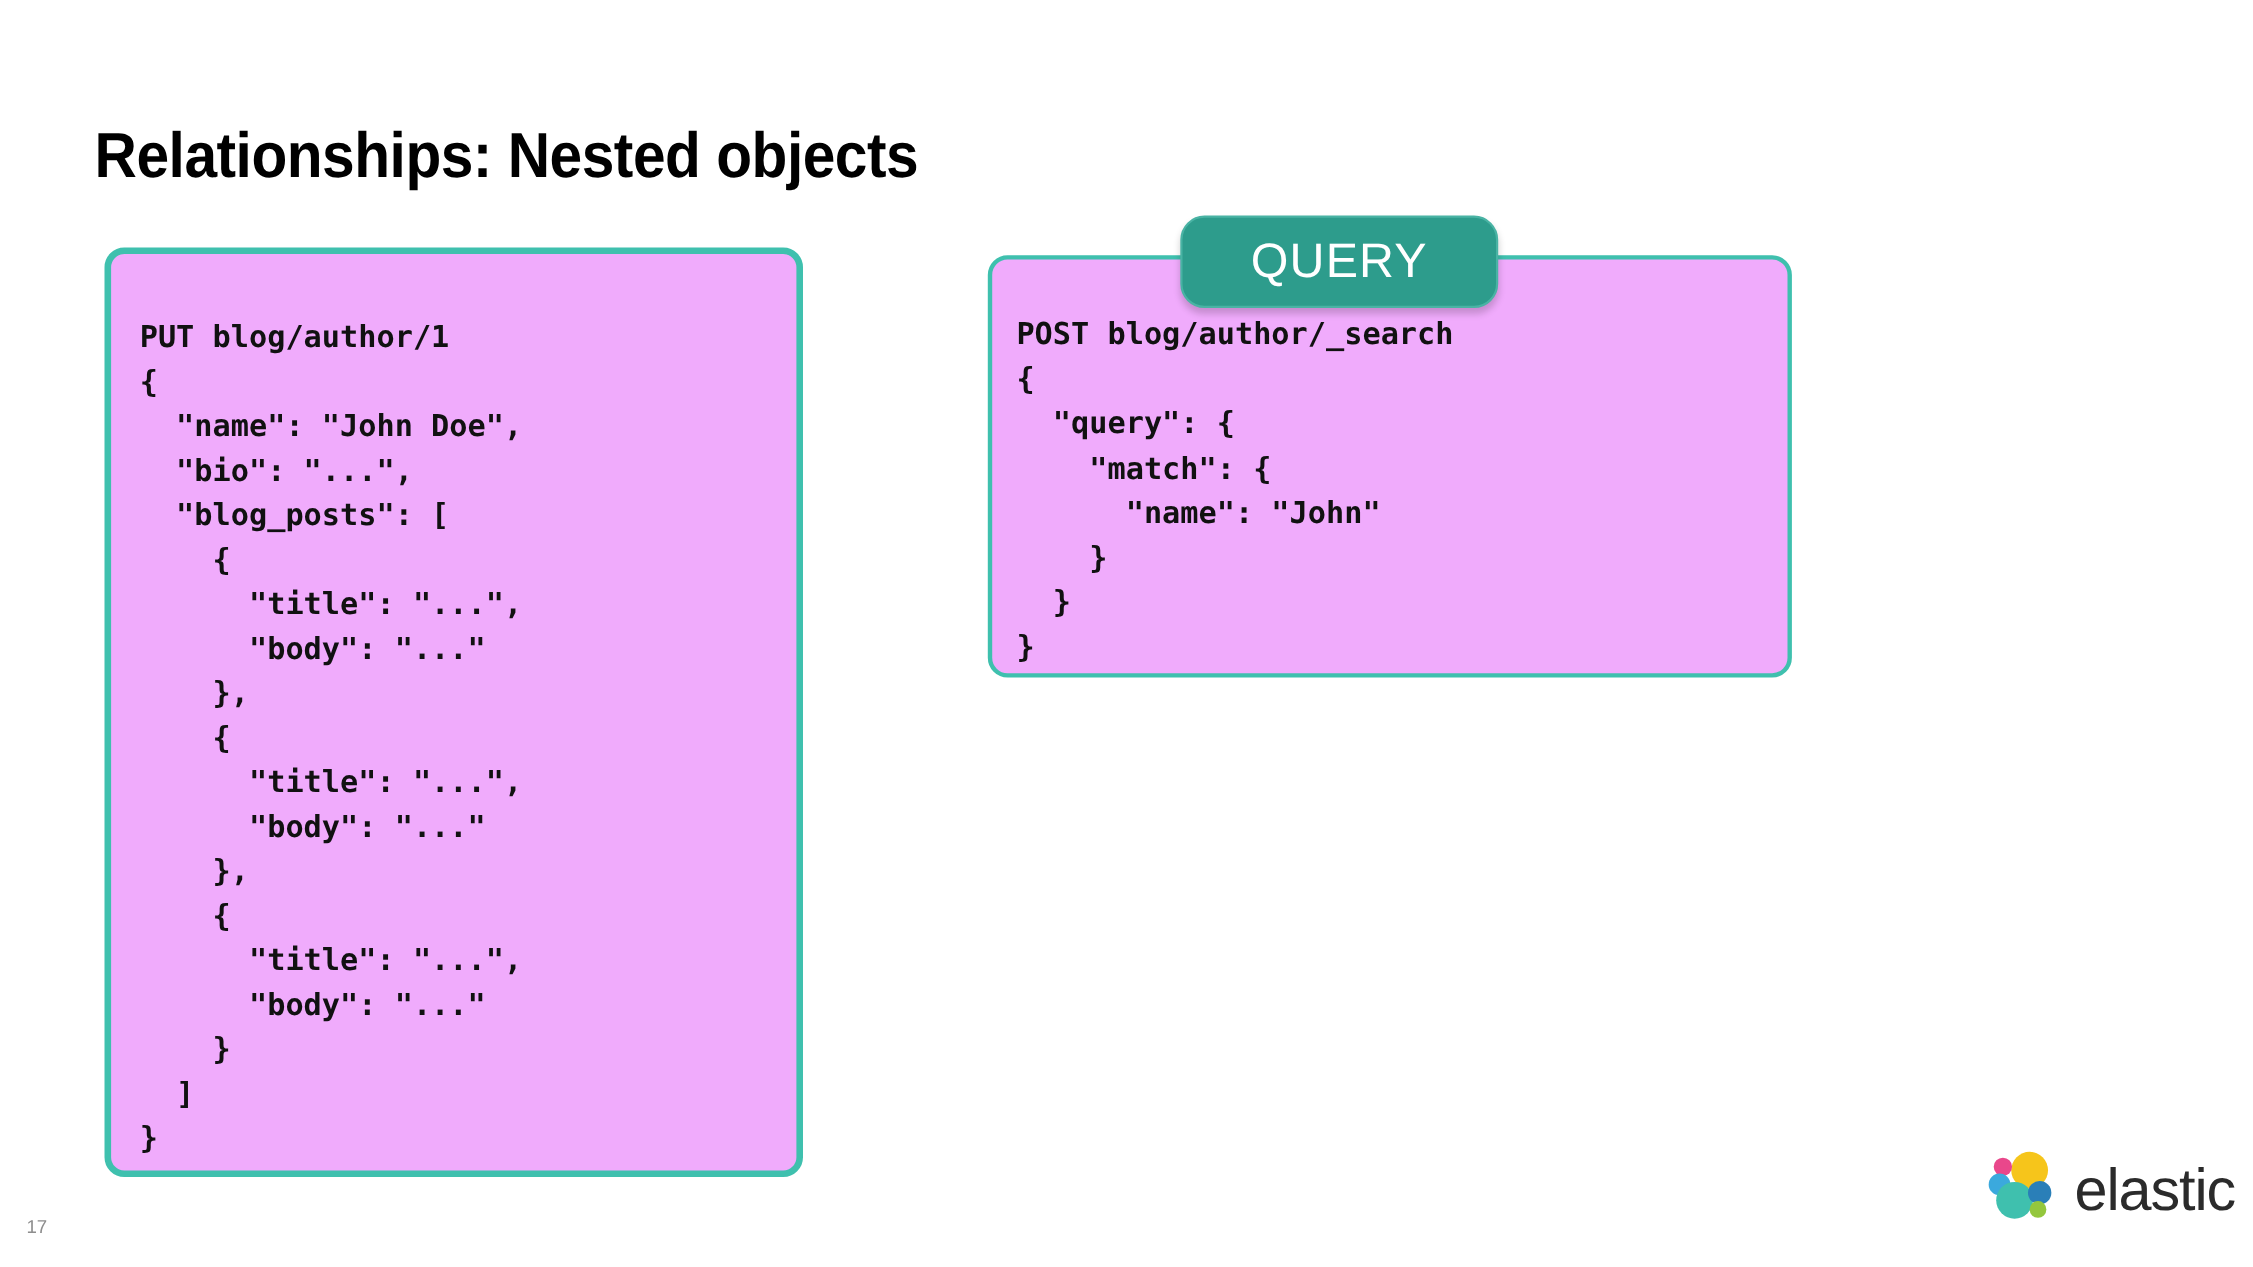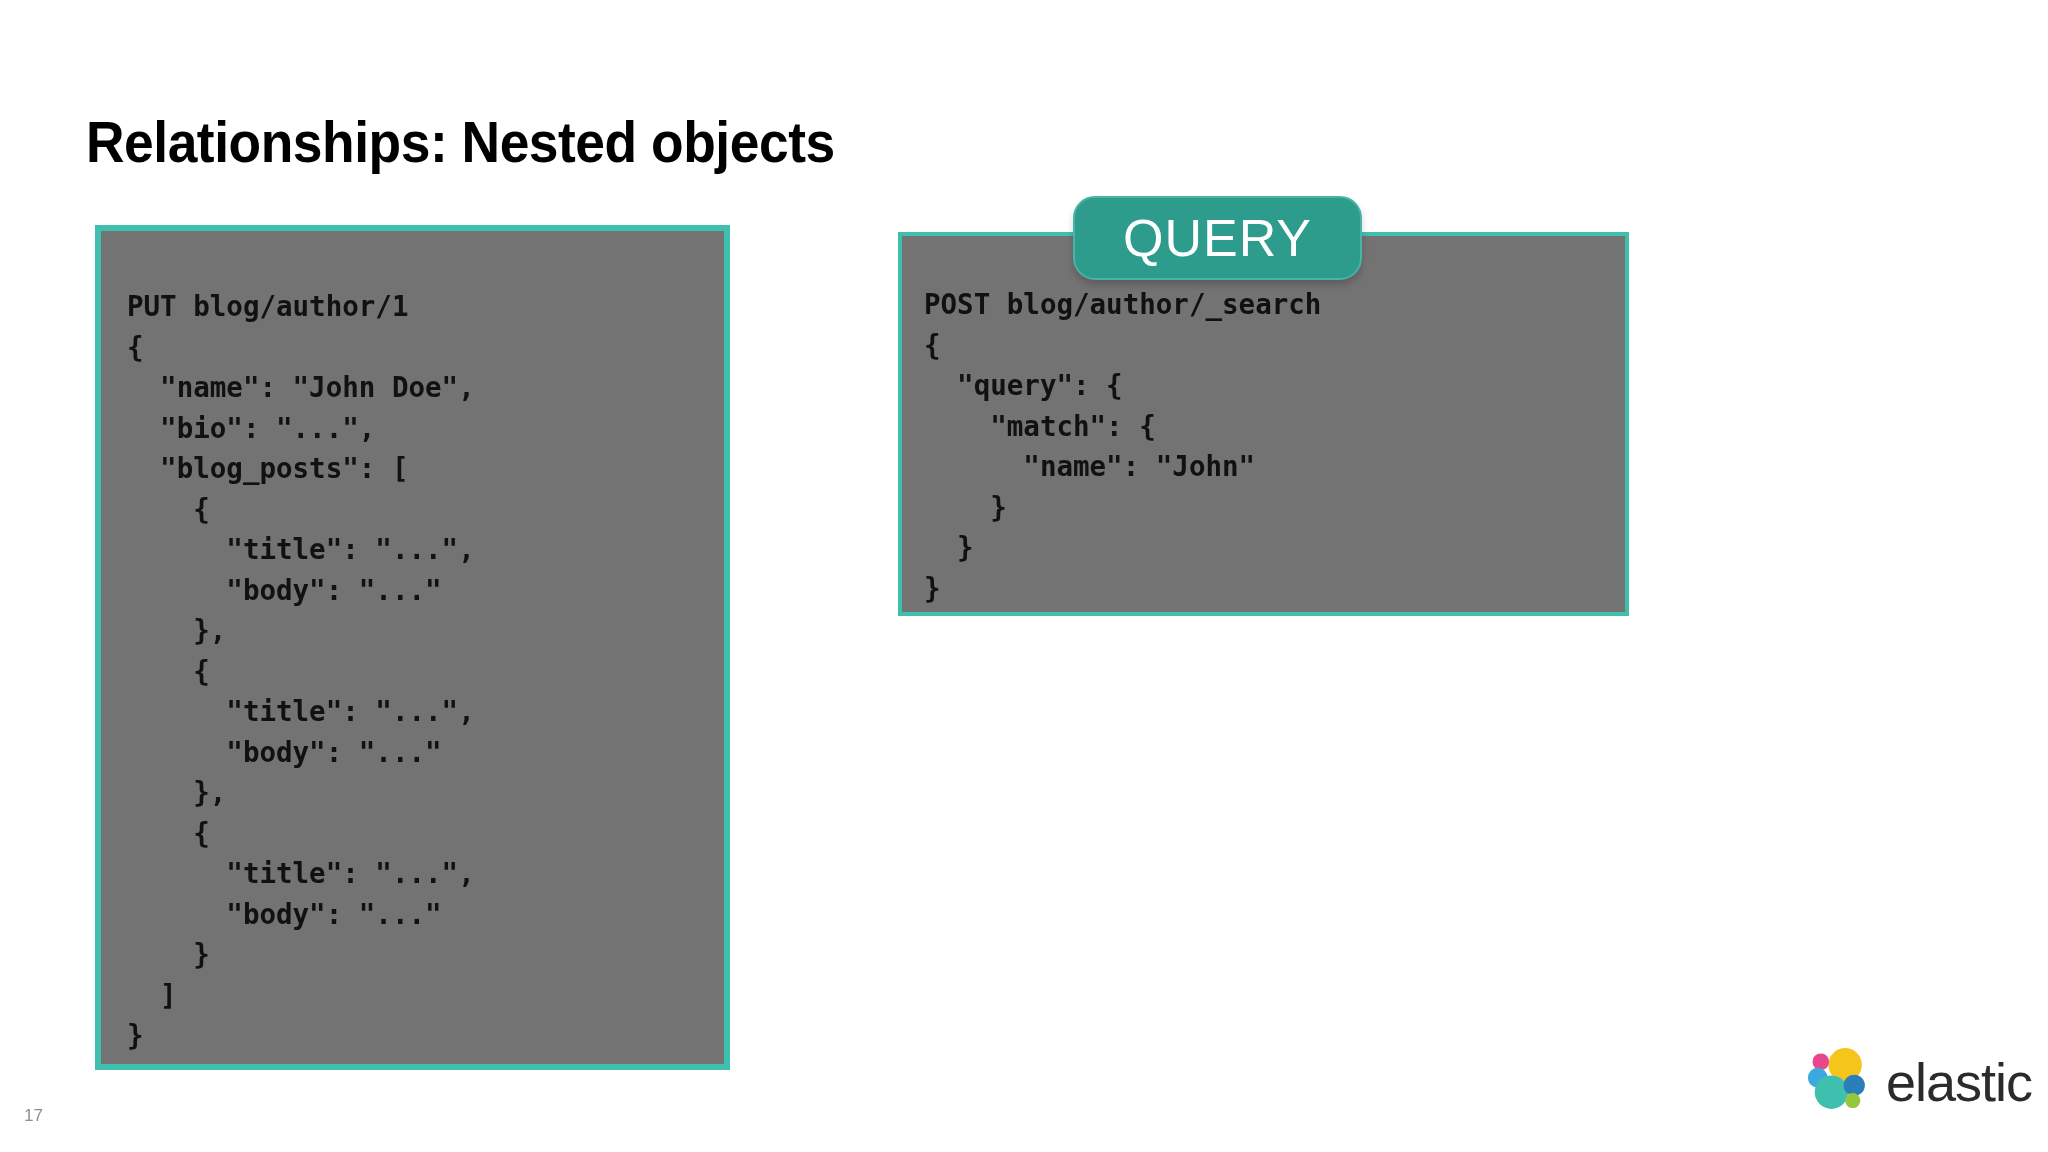--- a/index.html
+++ b/index.html
@@ -27,21 +27,22 @@
     letter-spacing: -0.5px;
     transform: scaleX(0.92);
     transform-origin: left center;
     white-space: nowrap;
   }
 
   
   .code-box {
     position: absolute;
     box-sizing: border-box;
-    background: #737373;
+    background: #f0abfc;
+    border-radius: 18px;
   }
   .code-box.left {
     left: 95px;
     top: 225px;
     width: 635px;
     height: 845px;
     border: 6px solid #3fc0ae;
   }
   .code-box.right {
     left: 898px;
@@ -82,21 +83,21 @@
     background: #2d9c8c;
     border: 2px solid #49b3a4;
     box-shadow: 0 5px 7px rgba(0,0,0,0.18);
     display: flex;
     align-items: center;
     justify-content: center;
     z-index: 5;
   }
   .query-badge .badge-label {
     color: #ffffff;
-    font-size: 52px;
+    font-size: 44px;
     font-weight: 400;
     letter-spacing: 1px;
     line-height: 1;
   }
 
   
   .page-number {
     position: absolute;
     left: 24px;
     bottom: 26px;

